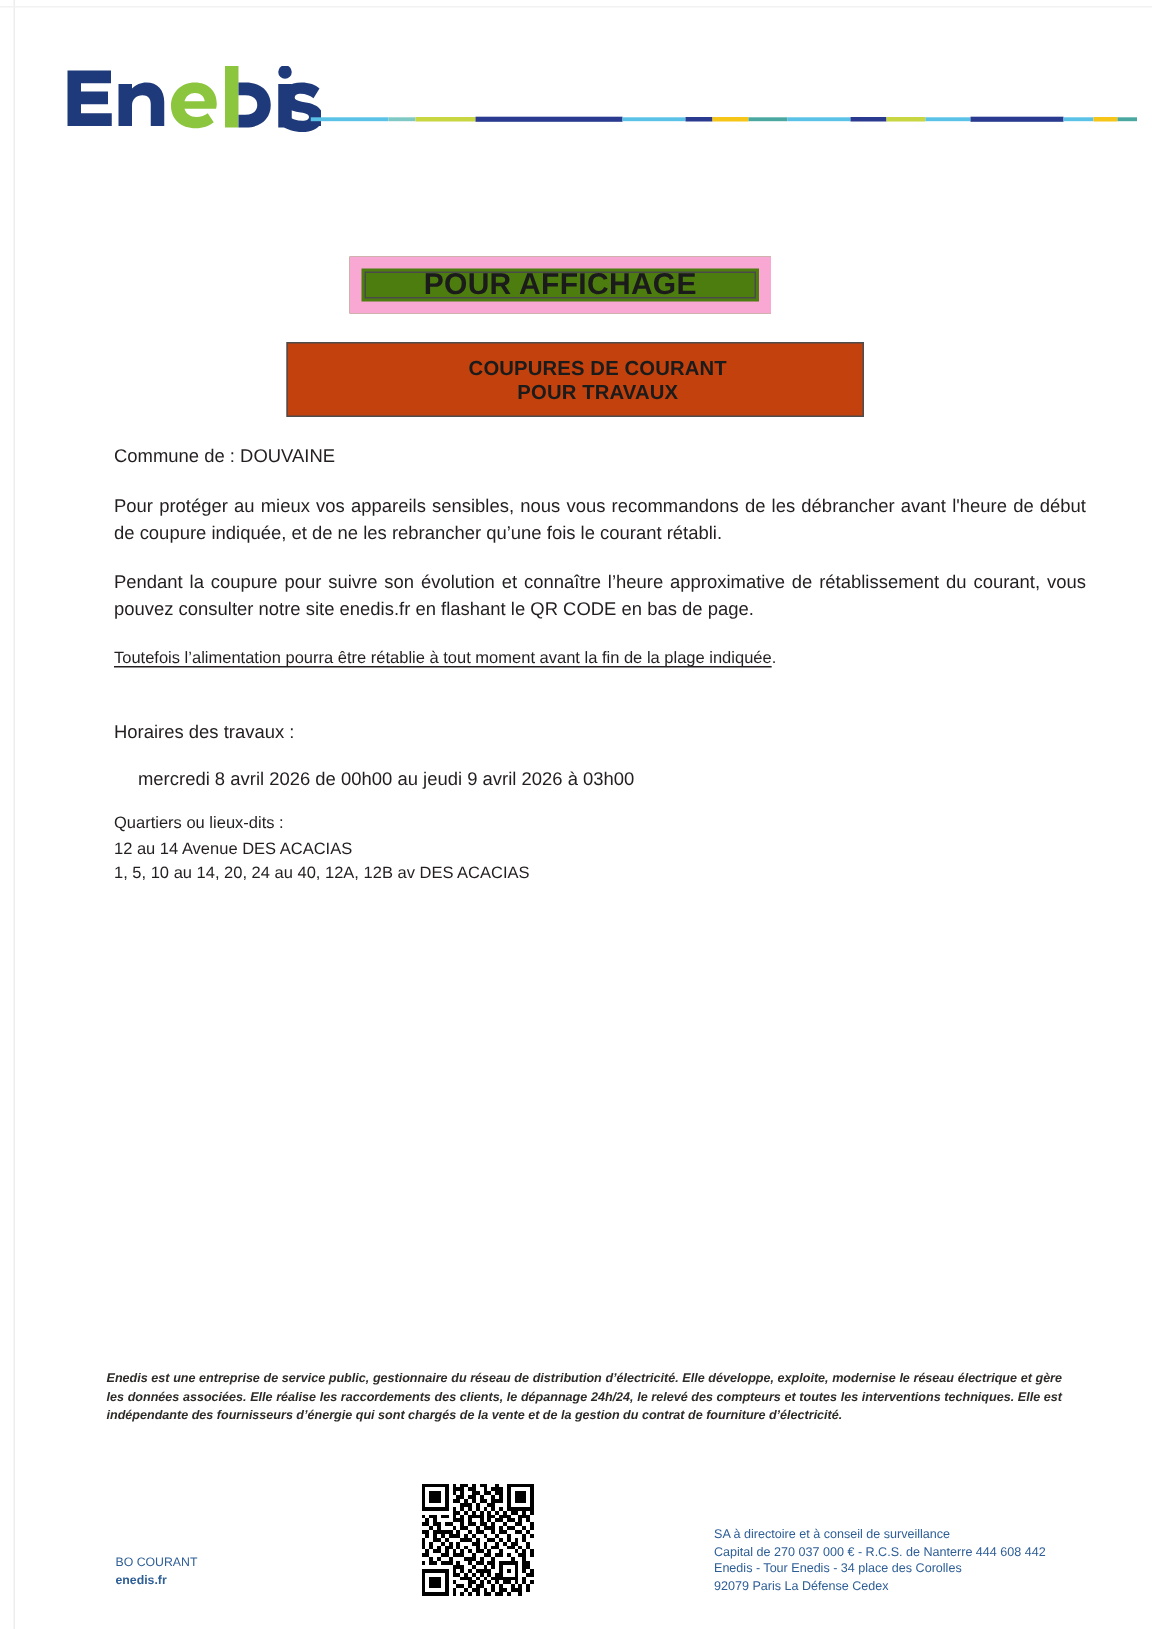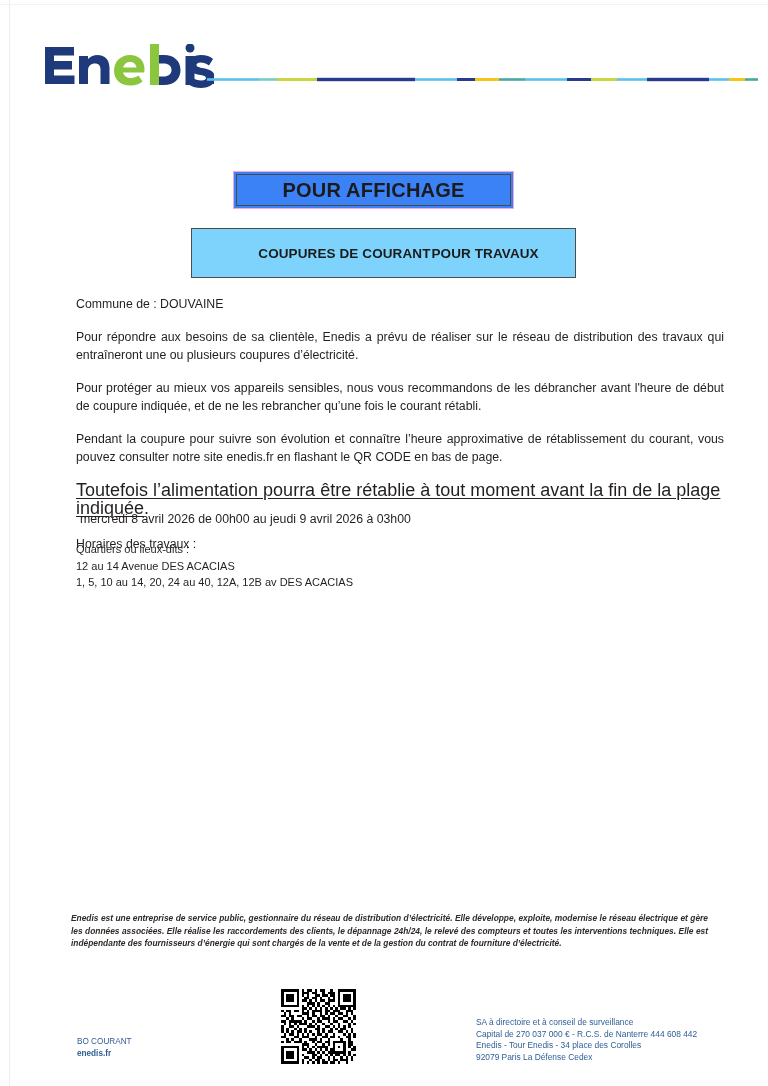--- a/index.html
+++ b/index.html
@@ -56,22 +56,22 @@
     height: 5px;
   }
 
   
   .title-box-outer {
     position: absolute;
     left: 233px;
     top: 171px;
     width: 281px;
     height: 38px;
-    border: 1px solid #f9a8d4;
-    background: #3b82f6;
+    border: 8px solid #f9a8d4;
+    background: #4d7c0f;
     box-sizing: border-box;
   }
   .title-box-inner {
     position: absolute;
     left: 2px;
     top: 2px;
     right: 2px;
     bottom: 2px;
     border: 1px solid #4a4a4a;
     box-sizing: border-box;
@@ -86,24 +86,24 @@
     color: #1b1b1b;
   }
 
   .subtitle-box {
     position: absolute;
     left: 191px;
     top: 228px;
     width: 385px;
     height: 50px;
     border: 1px solid #4d4d4d;
-    background: #7dd3fc;
+    background: #c2410c;
     box-sizing: border-box;
     display: flex;
-    flex-direction: row;
+    flex-direction: column;
     align-items: center;
     justify-content: center;
     gap: 1px;
     padding-left: 30px;
   }
   .subtitle-box span {
     font-size: 13.5px;
     font-weight: bold;
     letter-spacing: 0.1px;
     color: #1b1b1b;
@@ -121,36 +121,36 @@
     line-height: 16px;
     margin-bottom: 17px;
   }
   .para {
     font-size: 12.3px;
     line-height: 17.5px;
     text-align: justify;
     margin-bottom: 16px;
   }
   .para-underline {
-    font-size: 18px;
+    font-size: 11px;
     line-height: 17.5px;
-    margin-bottom: 19px;
+    margin-bottom: 31px;
   }
   .para-underline u {
     text-decoration: underline;
     text-underline-offset: 2px;
   }
   .horaires-label {
     font-size: 12.3px;
     line-height: 17.5px;
   }
 
   .schedule {
     position: absolute;
-    left: 80px;
+    left: 92px;
     top: 511px;
     width: 600px;
     font-size: 12.3px;
     line-height: 17px;
   }
   .quartiers {
     position: absolute;
     left: 76px;
     top: 541px;
     width: 600px;
@@ -259,21 +259,20 @@
     </div>
   </div>
 
   <div class="subtitle-box">
     <span>COUPURES DE COURANT</span>
     <span>POUR TRAVAUX</span>
   </div>
 
   <div class="body-area">
     <div class="commune">Commune de : DOUVAINE</div>
-    <div class="para">Pour répondre aux besoins de sa clientèle, Enedis a prévu de réaliser sur le réseau de distribution des travaux qui entraîneront une ou plusieurs coupures d’électricité.</div>
     <div class="para">Pour protéger au mieux vos appareils sensibles, nous vous recommandons de les débrancher avant l'heure de début de coupure indiquée, et de ne les rebrancher qu’une fois le courant rétabli.</div>
     <div class="para">Pendant la coupure pour suivre son évolution et connaître l’heure approximative de rétablissement du courant, vous pouvez consulter notre site enedis.fr en flashant le QR CODE en bas de page.</div>
     <div class="para-underline"><u>Toutefois l’alimentation pourra être rétablie à tout moment avant la fin de la plage indiquée</u><span>.</span></div>
     <div class="horaires-label">Horaires des travaux :</div>
   </div>
 
   <div class="schedule">mercredi 8 avril 2026  de 00h00 au jeudi 9 avril 2026  à  03h00</div>
 
   <div class="quartiers">
     <div>Quartiers ou lieux-dits :</div>

